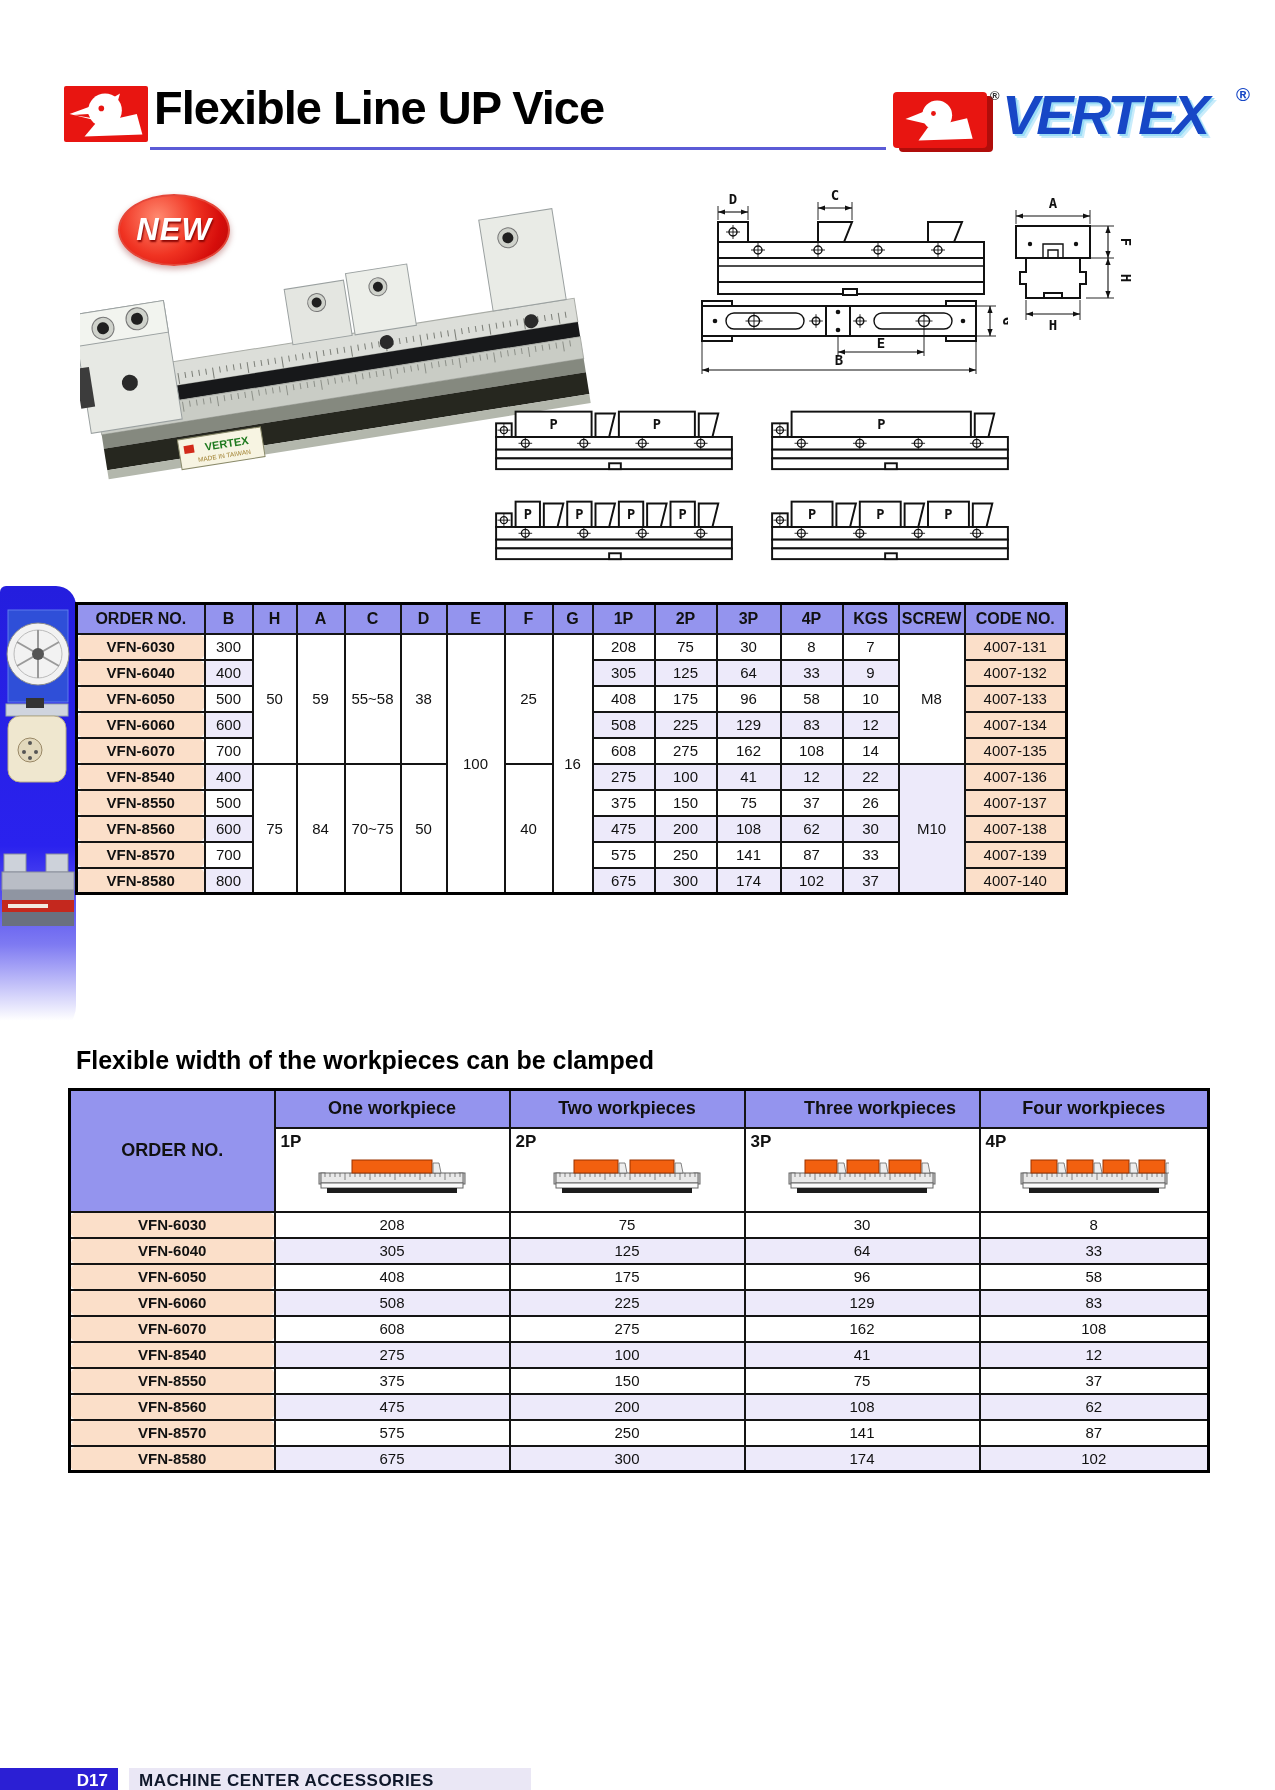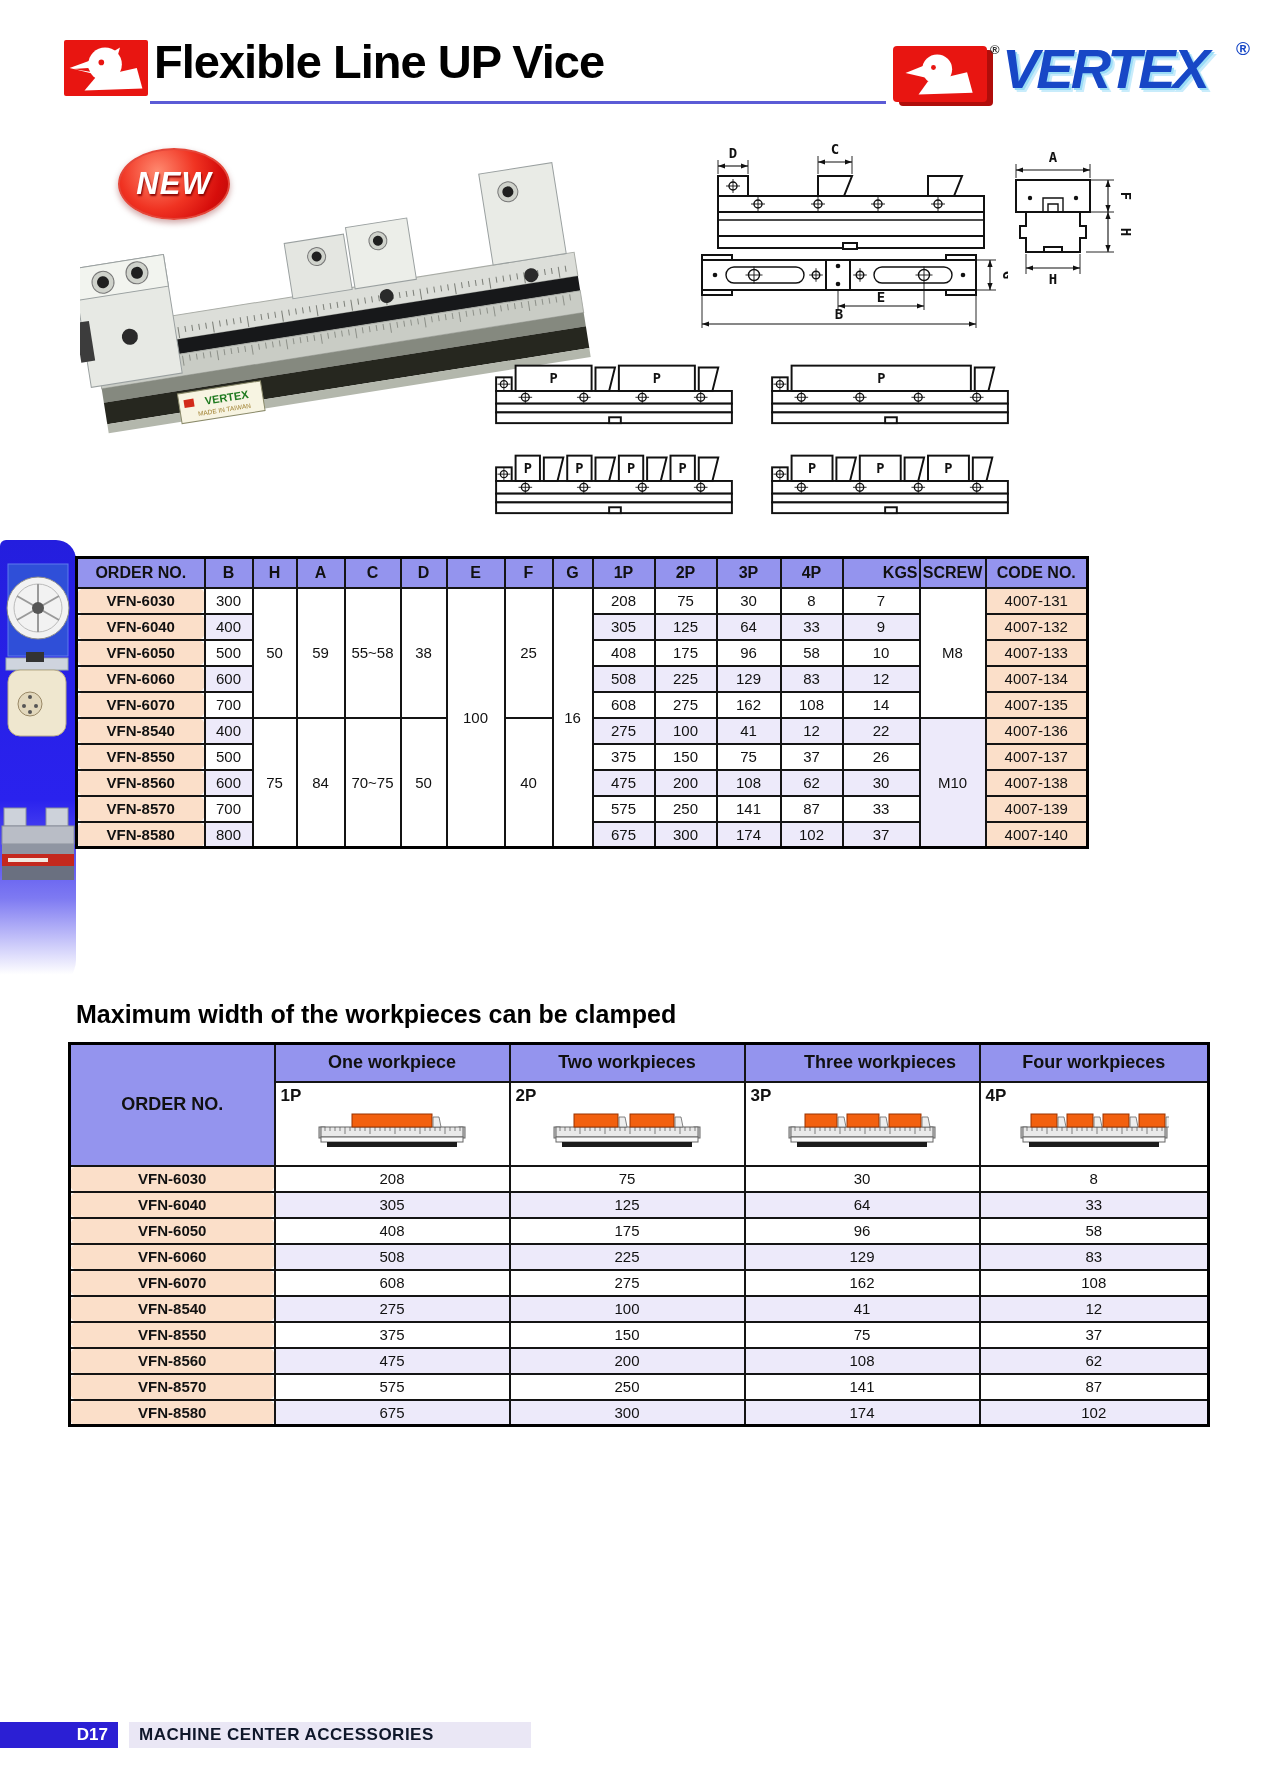--- a/index.html
+++ b/index.html
@@ -1,18 +1,18 @@
 <!DOCTYPE html>
 <html style="--purple: #9494ee; --peach: #fbdfc9; --lav: #edeafa; --red: #e81511; --underline: #5b5bd6; --brandblue: #1747c6; --footblue: #2b1fd4; --footbar: #eae7f5;"><head>
 <meta charset="utf-8">
 <style>
   * { margin:0; padding:0; box-sizing:border-box; }
   html,body { background:#ffffff; }
   body { width:1275px; height:1790px; position:relative; font-family:"Liberation Sans",sans-serif; color:#111; overflow:hidden; }
-  .page { position:absolute; inset:0; background:#fff; overflow:hidden; }
+  .page { position:absolute; inset:0; background:#fff; overflow:hidden;margin-top:46px; }
 
   
   .hdr-badge { position:absolute; left:64px; top:40px; width:84px; height:56px; background:var(--red,#e81511); border-radius:2px; }
   .hdr-badge svg { display:block; width:84px; height:56px; }
   .title { position:absolute; left:154px; top:34px; font-size:47px; font-weight:bold; letter-spacing:-1px; color:#000; }
   .title-line { position:absolute; left:150px; top:101px; width:736px; height:3px; background:var(--underline,#5b5bd6); }
 
   .vx-box { position:absolute; left:893px; top:46px; width:94px; height:56px; background:var(--red,#e81511); border-radius:4px; box-shadow:6px 4px 0 #b00d0a; }
   .vx-box svg { display:block; width:94px; height:56px; }
   .vx-reg1 { position:absolute; left:990px; top:42px; font-size:13px; font-weight:bold; color:#333; }
@@ -565,21 +565,21 @@
           <th style="width: 48px;">A</th>
           <th style="width: 56px;">C</th>
           <th style="width: 46px;">D</th>
           <th style="width: 58px;">E</th>
           <th style="width: 48px;">F</th>
           <th style="width: 40px;">G</th>
           <th style="width: 62px;">1P</th>
           <th style="width: 62px;">2P</th>
           <th style="width: 64px;">3P</th>
           <th style="width: 62px;">4P</th>
-          <th style="width: 77px; text-align: right;">KGS</th>
+          <th style="width: 56px;">KGS</th>
           <th style="width: 66px;">SCREW</th>
           <th style="width: 102px;">CODE NO.</th>
         </tr>
       </thead>
     <tbody>
         <tr>
           <td class="peach bold">VFN-6030</td>
           <td class="white">300</td>
           <td rowspan="5" class="white">50</td>
           <td rowspan="5" class="white">59</td>
@@ -688,21 +688,21 @@
           <td class="lav">675</td>
           <td class="lav">300</td>
           <td class="lav">174</td>
           <td class="lav">102</td>
           <td class="lav">37</td>
           <td class="peach">4007-140</td>
         </tr>
       </tbody>
   </table>
 
-  <div class="h2">Maximum width of the workpieces can be clamped</div>
+  <div class="h2">Flexible width of the workpieces can be clamped</div>
   <table class="t2">
     <thead>
       <tr>
           <th rowspan="2" class="grp" style="width: 205px;">ORDER NO.</th>
           <th class="grp" style="width: 235px;">One workpiece</th>
           <th class="grp" style="width: 235px;">Two workpieces</th>
           <th class="grp" style="width: 235px; padding-left: 36px;">Three workpieces</th>
           <th class="grp" style="width: 229px;">Four workpieces</th>
         </tr>
       <tr>

